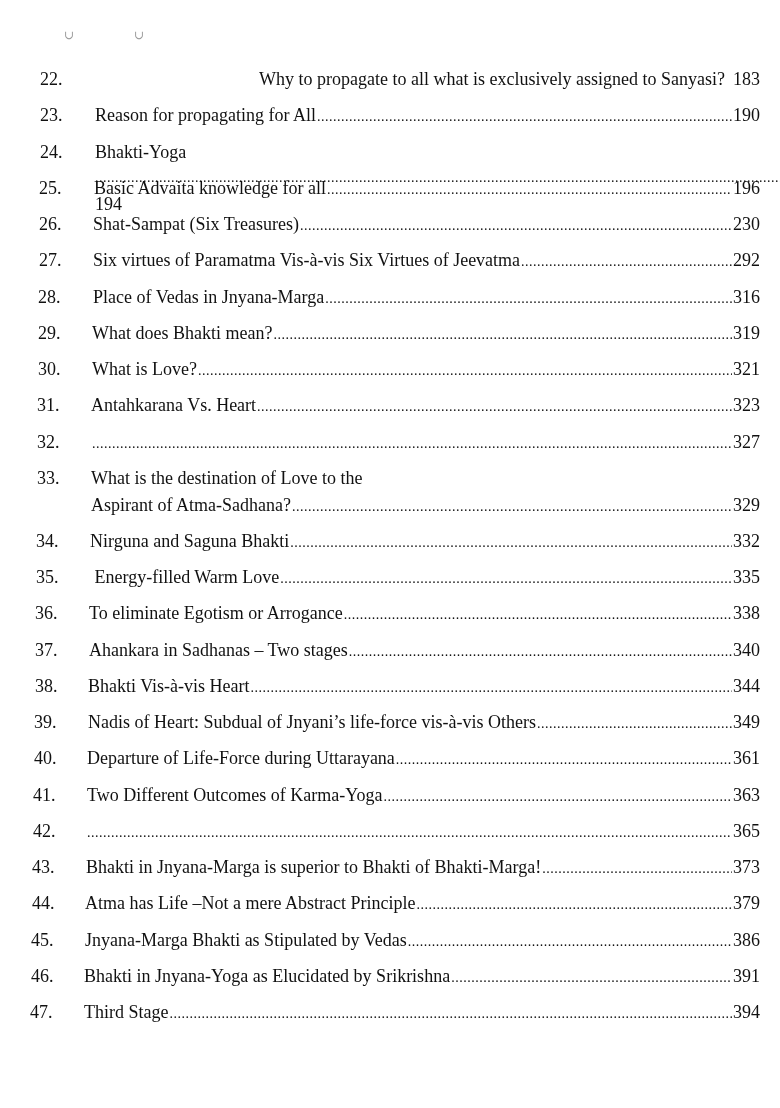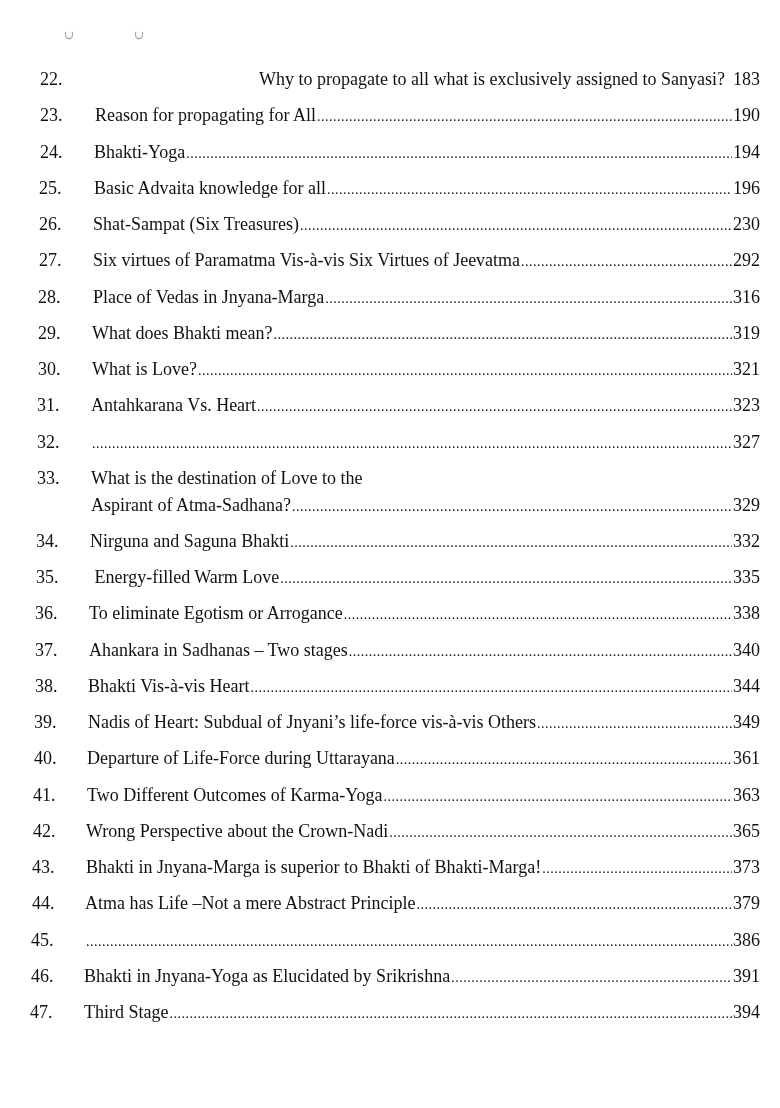--- a/index.html
+++ b/index.html
@@ -49,21 +49,21 @@
       <div class="entry" style="top: 102px; left: 0px; width: 780px;">
         <span class="num" style="left: 40px;">23.</span>
         <div class="line" style="left: 95px; width: 665px;">
           <span class="title" style="white-space: pre;">Reason for propagating for All</span>
           <span class="leader"></span>
           <span class="page-no">190</span>
         </div>
       </div>
       <div class="entry" style="top: 139px; left: 0px; width: 780px;">
         <span class="num" style="left: 40px;">24.</span>
-        <div class="line" style="left: 94px; width: 666px;">
+        <div class="line" style="left: 94px; width: 666px; flex-direction: column;">
           <span class="title" style="white-space: pre;">Bhakti-Yoga</span>
           <span class="leader"></span>
           <span class="page-no">194</span>
         </div>
       </div>
       <div class="entry" style="top: 175px; left: 0px; width: 780px;">
         <span class="num" style="left: 39px;">25.</span>
         <div class="line" style="left: 94px; width: 666px;">
           <span class="title" style="white-space: pre;">Basic Advaita knowledge for all</span>
           <span class="leader"></span>
@@ -196,21 +196,20 @@
         <span class="num" style="left: 33px;">41.</span>
         <div class="line" style="left: 87px; width: 673px;">
           <span class="title" style="white-space: pre;">Two Different Outcomes of Karma-Yoga</span>
           <span class="leader"></span>
           <span class="page-no">363</span>
         </div>
       </div>
       <div class="entry" style="top: 818px; left: 0px; width: 780px;">
         <span class="num" style="left: 33px;">42.</span>
         <div class="line" style="left: 86px; width: 674px;">
-          <span class="title" style="white-space: pre;">Wrong Perspective about the Crown-Nadi</span>
           <span class="leader"></span>
           <span class="page-no">365</span>
         </div>
       </div>
       <div class="entry" style="top: 854px; left: 0px; width: 780px;">
         <span class="num" style="left: 32px;">43.</span>
         <div class="line" style="left: 86px; width: 674px;">
           <span class="title" style="white-space: pre;">Bhakti in Jnyana-Marga is superior to Bhakti of Bhakti-Marga!</span>
           <span class="leader"></span>
           <span class="page-no">373</span>
@@ -220,20 +219,21 @@
         <span class="num" style="left: 32px;">44.</span>
         <div class="line" style="left: 85px; width: 675px;">
           <span class="title" style="white-space: pre;">Atma has Life –Not a mere Abstract Principle</span>
           <span class="leader"></span>
           <span class="page-no">379</span>
         </div>
       </div>
       <div class="entry" style="top: 927px; left: 0px; width: 780px;">
         <span class="num" style="left: 31px;">45.</span>
         <div class="line" style="left: 85px; width: 675px;">
+          <span class="title" style="white-space: pre;">Jnyana-Marga Bhakti as Stipulated by Vedas</span>
           <span class="leader"></span>
           <span class="page-no">386</span>
         </div>
       </div>
       <div class="entry" style="top: 963px; left: 0px; width: 780px;">
         <span class="num" style="left: 31px;">46.</span>
         <div class="line" style="left: 84px; width: 676px;">
           <span class="title" style="white-space: pre;">Bhakti in Jnyana-Yoga as Elucidated by Srikrishna</span>
           <span class="leader"></span>
           <span class="page-no">391</span>

